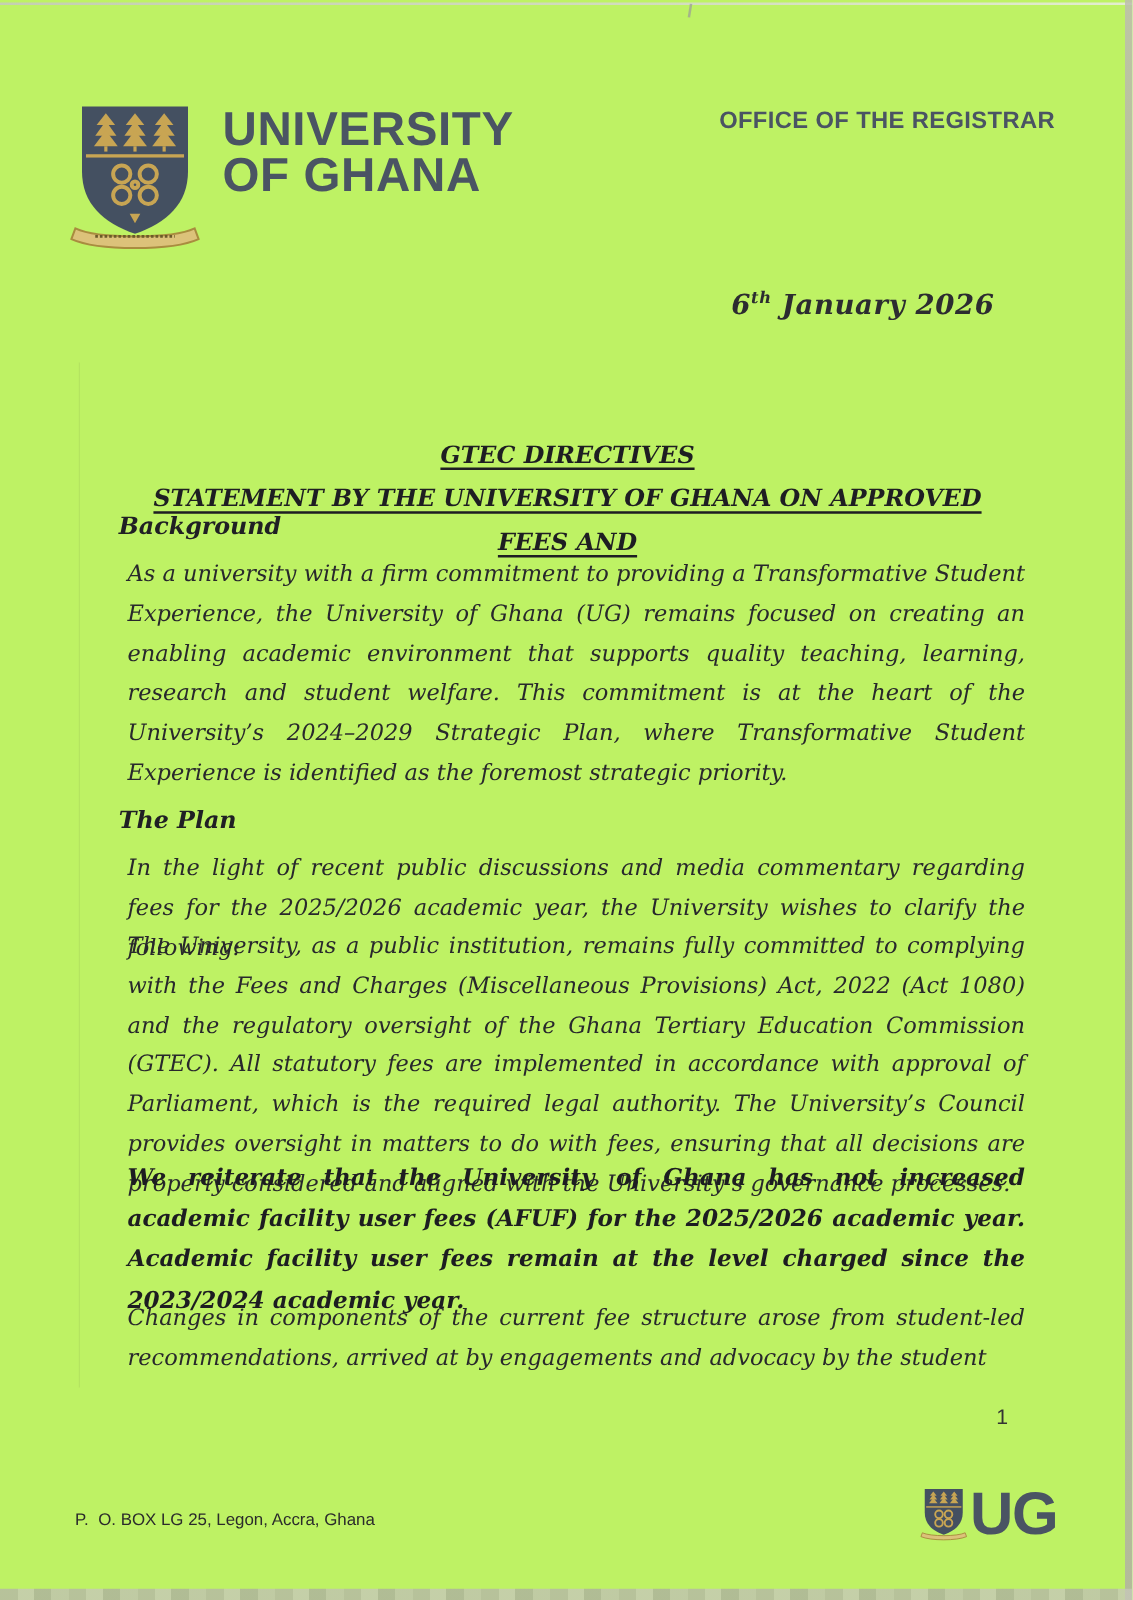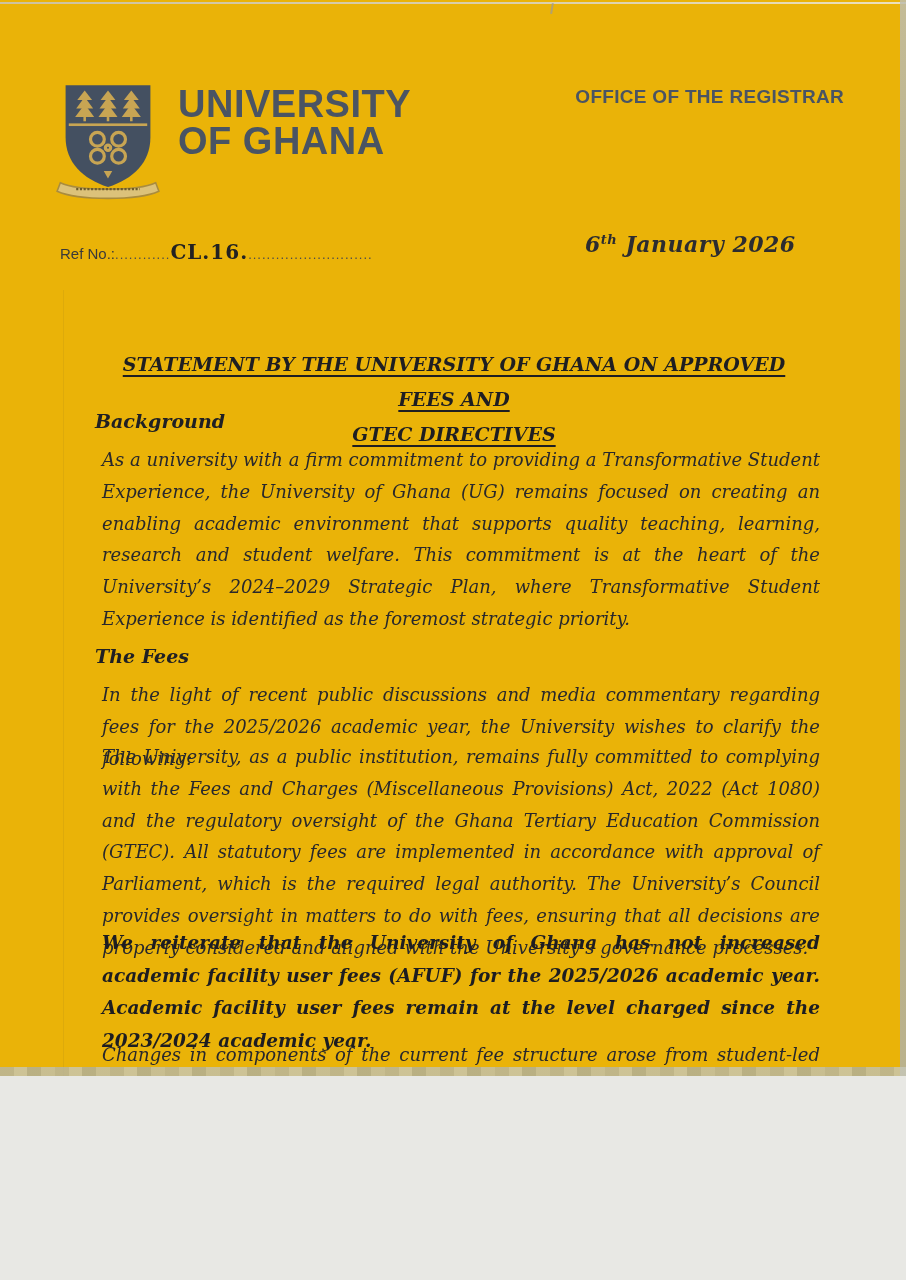--- a/index.html
+++ b/index.html
@@ -3,22 +3,22 @@
 <meta charset="utf-8">
 <style>
   :root{
     --slate:#4a5463;
     --gold:#c8a553;
     --gold-light:#dcc27a;
     --ink:#28282c;
   }
   html,body{margin:0;padding:0;background:#e8e8e4;}
   .page{
-    position:relative;width:906px;height:1076px;margin:0 auto;
-    background:#eab308;overflow:hidden;
+    position:relative;width:906px;height:1280px;margin:0 auto;
+    background:#bef264;overflow:hidden;
     font-family:"Liberation Sans",sans-serif;
   }
   
   .scan-top-line{position:absolute;top:2px;left:0;width:100%;height:2px;
     background:linear-gradient(90deg,#c6c6c6,#d8d8d6 60%,#ececea);opacity:.8;}
   .scan-tick{position:absolute;top:3px;left:551px;width:2px;height:11px;
     background:#9a9a9a;transform:rotate(9deg);opacity:.7;}
   .scan-right-edge{position:absolute;top:0;right:0;width:6px;height:100%;
     background:linear-gradient(180deg,#bdbdb0,#a9a99b 40%,#b2b2a4);opacity:.85;}
   .scan-bottom-strip{position:absolute;bottom:0;left:0;width:100%;height:9px;opacity:.8;
@@ -116,33 +116,32 @@
     </svg>
   </div>
 
   <div class="wordmark">
     <div>UNIVERSITY</div>
     <div>OF GHANA</div>
   </div>
 
   <div class="office">OFFICE OF THE REGISTRAR</div>
 
-  <div class="ref"><span>Ref No.:</span><span class="dots">............</span><span class="ref-no">CL.16.</span><span class="dots">...........................</span></div>
 
   <div class="date"><span>6</span><sup>th</sup><span> January 2026</span></div>
 
   <div class="doc-title">
+    <div><span class="tl">GTEC DIRECTIVES</span></div>
     <div><span class="tl">STATEMENT BY THE UNIVERSITY OF GHANA ON APPROVED FEES AND</span></div>
-    <div><span class="tl">GTEC DIRECTIVES</span></div>
   </div>
 
   <h2 class="sec-h" id="h-background">Background</h2>
   <p class="para" id="p-bg">As a university with a firm commitment to providing a Transformative Student Experience, the University of Ghana (UG) remains focused on creating an enabling academic environment that supports quality teaching, learning, research and student welfare. This commitment is at the heart of the University’s 2024–2029 Strategic Plan, where Transformative Student Experience is identified as the foremost strategic priority.</p>
 
-  <h2 class="sec-h" id="h-facts">The Fees</h2>
+  <h2 class="sec-h" id="h-facts">The Plan</h2>
   <p class="para" id="p-fi">In the light of recent public discussions and media commentary regarding fees for the 2025/2026 academic year, the University wishes to clarify the following:</p>
   <p class="para" id="p-fb">The University, as a public institution, remains fully committed to complying with the Fees and Charges (Miscellaneous Provisions) Act, 2022 (Act 1080) and the regulatory oversight of the Ghana Tertiary Education Commission (GTEC). All statutory fees are implemented in accordance with approval of Parliament, which is the required legal authority. The University’s Council provides oversight in matters to do with fees, ensuring that all decisions are properly considered and aligned with the University’s governance processes.</p>
   <p class="para" id="p-em">We reiterate that the University of Ghana has not increased academic facility user fees (AFUF) for the 2025/2026 academic year. Academic facility user fees remain at the level charged since the 2023/2024 academic year.</p>
   <p class="para" id="p-ch">Changes in components of the current fee structure arose from student-led recommendations, arrived at by engagements and advocacy by the student</p>
 
   <div class="page-number">1</div>
 
   <div class="footer">
     <div>P.  O. BOX LG 25, Legon, Accra, Ghana</div>
     

